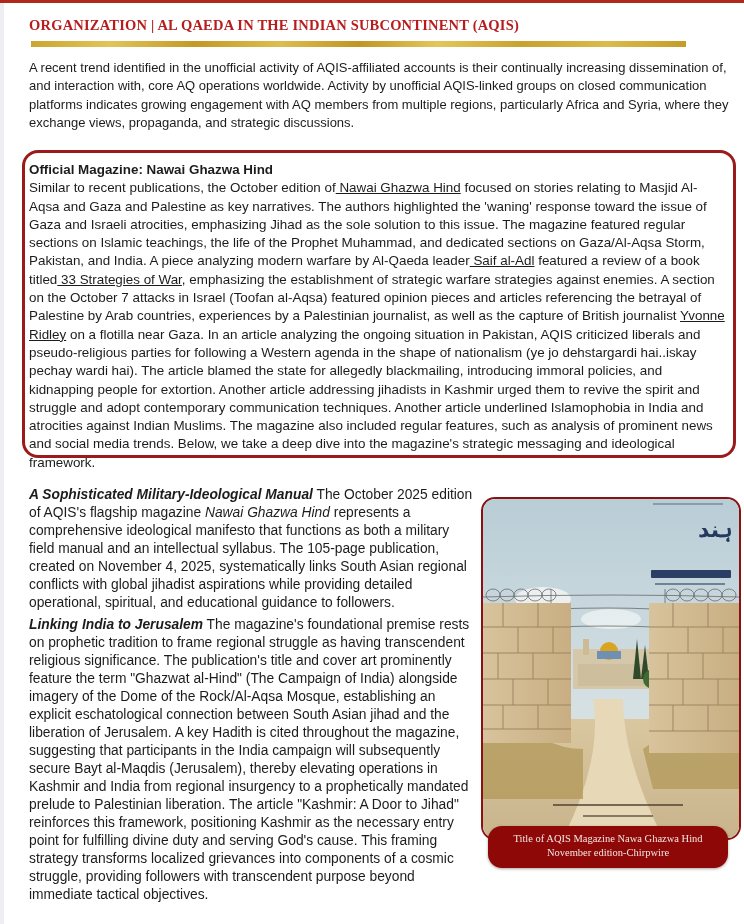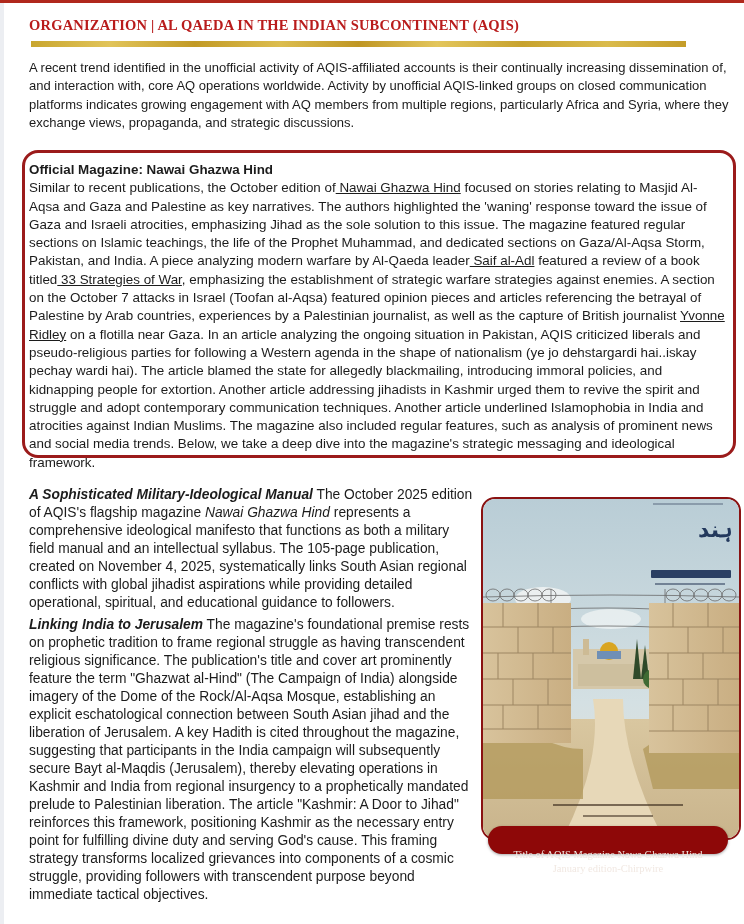--- a/index.html
+++ b/index.html
@@ -40,25 +40,25 @@
     .p1 { top: 486px; }
     .p2 { top: 616px; }
     .lead { font-weight: bold; font-style: italic; }
     .figure {
       position: absolute; left: 481px; top: 497px; width: 260px; height: 343px;
       border-radius: 14px; overflow: hidden;
       border: 2px solid #8a1212; box-sizing: border-box;
     }
     .figure svg { display: block; }
     .caption {
-      position: absolute; left: 488px; top: 826px; width: 240px; height: 28px;
+      position: absolute; left: 488px; top: 826px; width: 240px; height: 42px;
       background: #8e0808; border-radius: 14px;
       color: #f1e8e2; text-align: center;
       font-family: "Liberation Serif", serif; font-size: 10.5px; line-height: 14px;
-      padding-top: 22px; box-sizing: border-box;
+      padding-top: 6px; box-sizing: border-box;
       box-shadow: 0 1px 3px rgba(0,0,0,0.35);
     }
     .caption span { display: block; }
   </style>
 </head>
 <body>
 
 <div class="top-rule"></div>
 <div class="left-strip"></div>
 
@@ -175,14 +175,14 @@
         <line x1="225" y1="206" x2="225" y2="232"></line>
     </g>
 
     <rect x="70" y="305" width="130" height="2" fill="#4a3a2a" opacity="0.7"></rect>
     <rect x="100" y="316" width="70" height="2" fill="#4a3a2a" opacity="0.6"></rect>
   </svg>
 </div>
 
 <div class="caption">
   <span>Title of  AQIS Magazine Nawa Ghazwa Hind</span>
-  <span>January edition-Chirpwire</span>
+  <span>November edition-Chirpwire</span>
 </div>
 
 </body></html>

